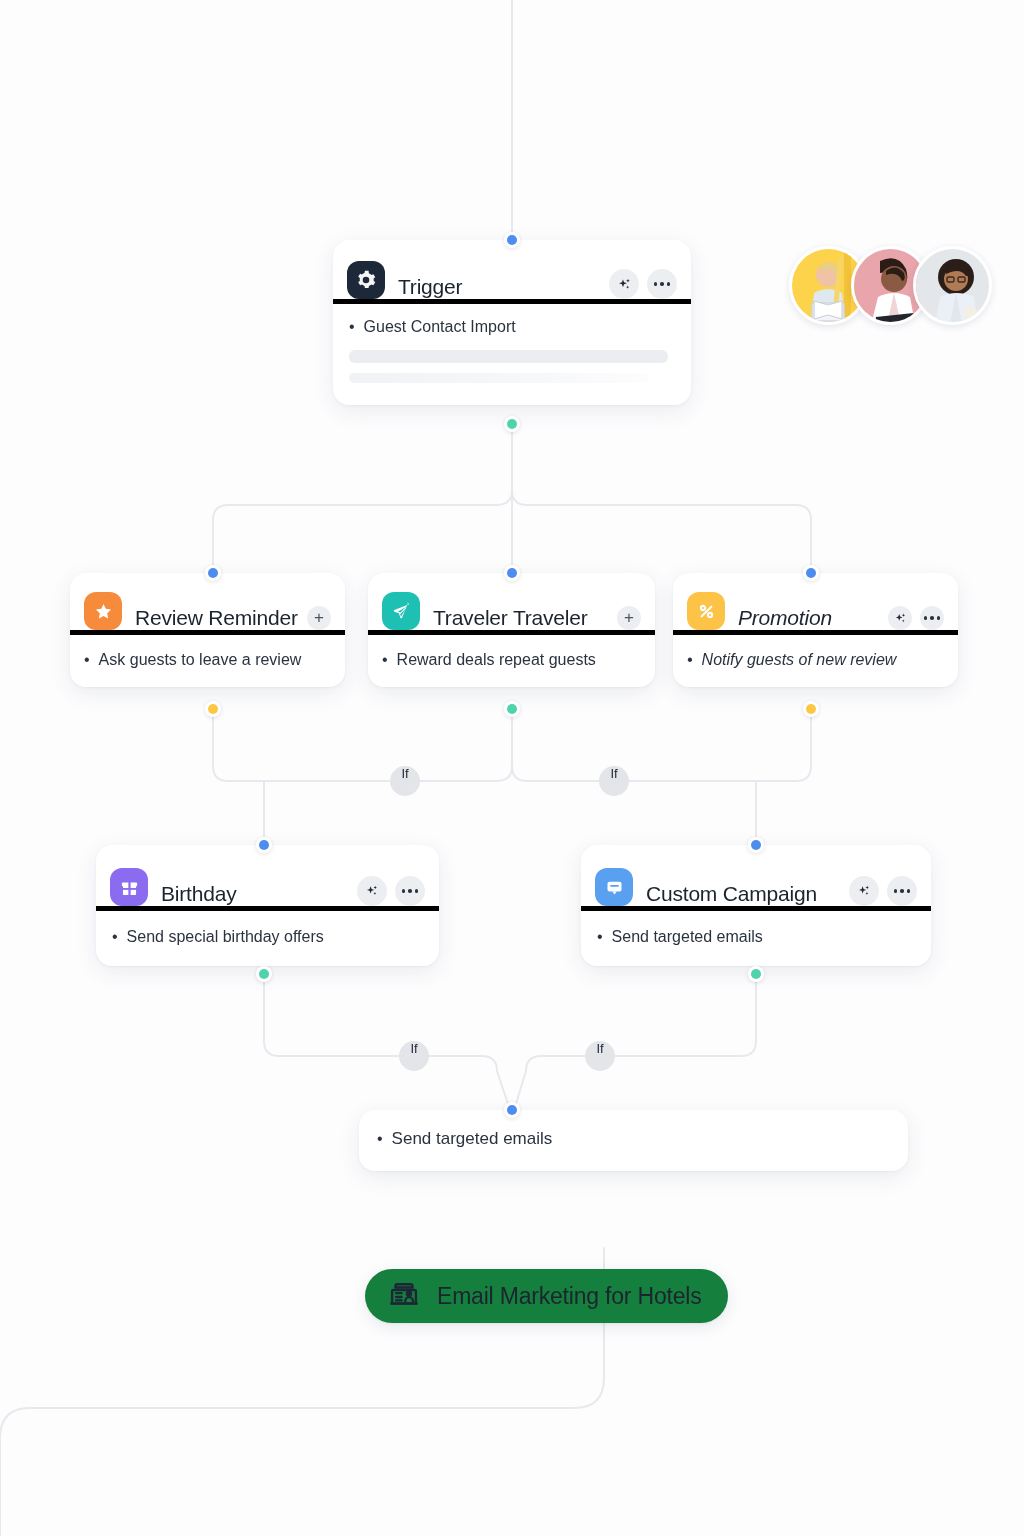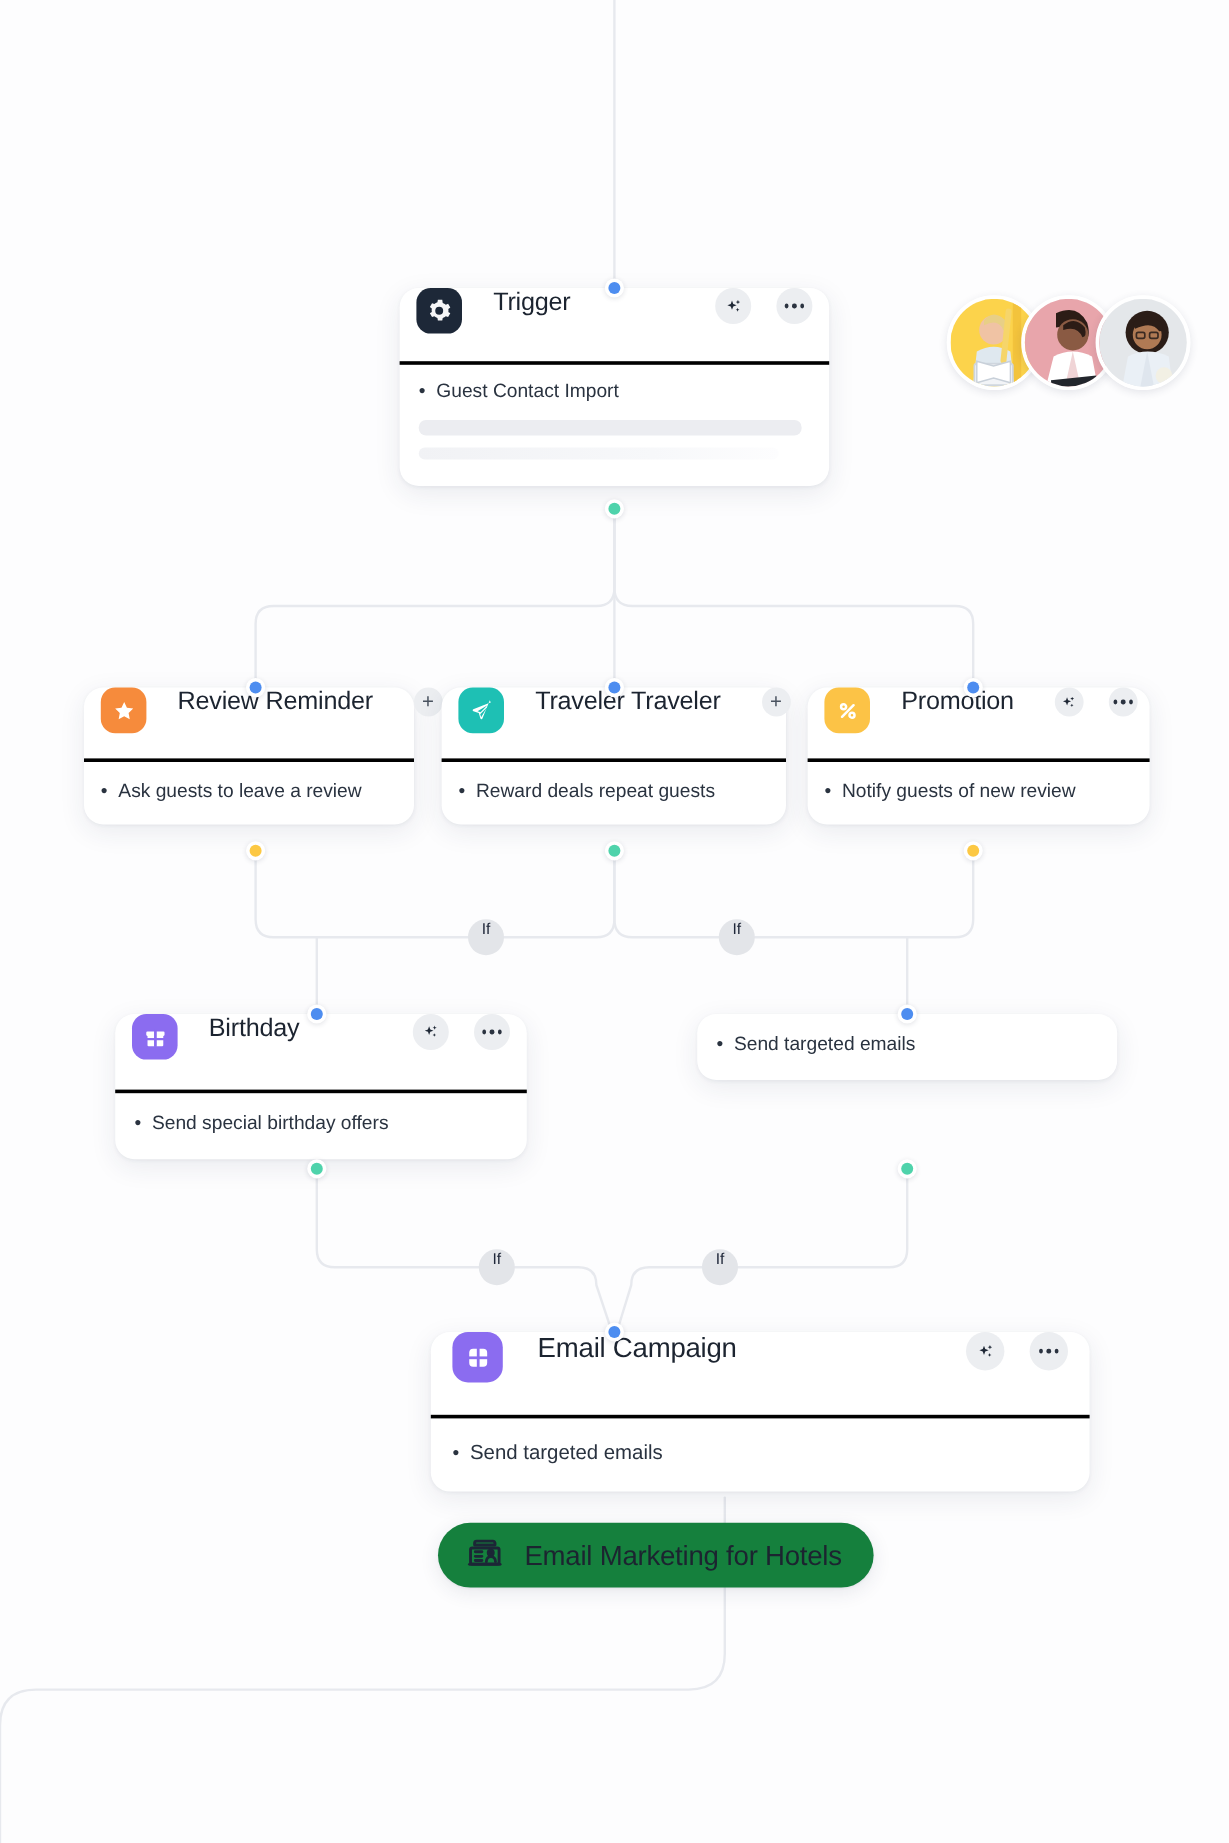--- a/index.html
+++ b/index.html
@@ -22,25 +22,24 @@
   .wire { fill: none; stroke: #e7e9ee; stroke-width: 2; stroke-linecap: round; }
 
   
   .card {
     position: absolute;
     background: #ffffff;
     border-radius: 16px;
     box-shadow: 0 6px 22px rgba(40,50,80,.085), 0 1px 3px rgba(40,50,80,.05);
   }
   .card-head {
-    display: flex; align-items: flex-start;
+    display: flex; align-items: flex-end;
     padding: 0 14px;
     height: 64px;
-    border-bottom: 3px solid #000000;
-    gap: 13px;
+    border-bottom: 5px solid #000000;
   }
   .card-title {
     font-size: 21px;
     color: #1c2430;
     letter-spacing: -.2px;
     margin-left: 13px;
     white-space: nowrap;
   }
   .spacer { flex: 1 1 auto; }
   .card-body {
@@ -301,21 +300,21 @@
       </div>
     </div>
     <div class="port blue" style="left:136px; top:-8px;">
         <b></b>
       </div>
     <div class="port green" style="left:136px; top:128px;">
         <b></b>
       </div>
   </div>
 
-  <div class="card" style="left:673px; top:573px; width:285px;">
+  <div class="card" style="left:673px; top:573px; width:285px;font-style:italic;">
     <div class="card-head" style="height:62px;">
       <span class="app-icon" style="background:#fcc346;">
         <svg width="21" height="21" viewBox="0 0 24 24" fill="none" stroke="#fff" stroke-width="2.4" stroke-linecap="round">
           <line x1="6.5" y1="17.5" x2="17.5" y2="6.5"></line>
           <circle cx="8" cy="8" r="2.4"></circle>
           <circle cx="16" cy="16" r="2.4"></circle>
         </svg>
       </span>
       <span class="card-title">Promotion</span>
       <span class="spacer"></span>
@@ -390,67 +389,67 @@
     </div>
     <div class="port blue" style="left:160px; top:-8px;">
         <b></b>
       </div>
     <div class="port green" style="left:160px; top:121px;">
         <b></b>
       </div>
   </div>
 
   <div class="card" style="left:581px; top:845px; width:350px;">
-    <div class="card-body" style="padding:17px 16px 20px 16px;">
-      <div class="bullet-row">
-        <span class="dot-char">•</span>
-        <span>Send targeted emails</span>
-      </div>
-    </div>
-    <div class="port blue" style="left:167px; top:-8px;">
-        <b></b>
-      </div>
-    <div class="port green" style="left:167px; top:121px;">
-        <b></b>
-      </div>
-  </div>
-
-  <div class="if-chip" style="left:399px; top:1041px;">
-    <span>If</span>
-  </div>
-  <div class="if-chip" style="left:585px; top:1041px;">
-    <span>If</span>
-  </div>
-
-  <div class="card" style="left:359px; top:1110px; width:549px;">
-    <div class="card-head" style="height:72px; padding:0 18px;">
-      <span class="app-icon" style="background:#8b6cf0; width:42px; height:42px; border-radius:13px;">
-        <svg width="23" height="23" viewBox="0 0 24 24" fill="#fff">
-          <rect x="4.2" y="4.2" width="15.6" height="15.6" rx="3.4"></rect>
-          <rect x="10.8" y="3" width="2.4" height="18" fill="#8b6cf0"></rect>
-          <rect x="3" y="10.8" width="18" height="2.4" fill="#8b6cf0"></rect>
-        </svg>
-      </span>
-      <span class="card-title" style="font-size:23px; margin-left:16px;">Email Campaign</span>
-      <span class="spacer"></span>
-      <button class="round-btn" style="width:32px;height:32px;">
-        <svg width="15" height="15" viewBox="0 0 20 20" fill="#1f2836">
+    <div class="card-head" style="height:66px;">
+      <span class="app-icon" style="background:#5aa0f0;">
+        <svg width="21" height="21" viewBox="0 0 24 24" fill="#fff">
+          <rect x="4" y="5.4" width="16" height="11.2" rx="2.4"></rect>
+          <path d="M9.6 16.6h4.8l-2.4 3.4Z"></path>
+          <rect x="7" y="9" width="10" height="2.1" rx="1" fill="#5aa0f0"></rect>
+        </svg>
+      </span>
+      <span class="card-title">Custom Campaign</span>
+      <span class="spacer"></span>
+      <button class="round-btn">
+        <svg width="14" height="14" viewBox="0 0 20 20" fill="#1f2836">
           <path d="M8 3.2 9.4 7 13.2 8.4 9.4 9.8 8 13.6 6.6 9.8 2.8 8.4 6.6 7Z"></path>
           <path d="M14.6 2.4 15.3 4.2 17.1 4.9 15.3 5.6 14.6 7.4 13.9 5.6 12.1 4.9 13.9 4.2Z"></path>
           <path d="M14.2 11.4 14.8 12.9 16.3 13.5 14.8 14.1 14.2 15.6 13.6 14.1 12.1 13.5 13.6 12.9Z"></path>
         </svg>
       </button>
-      <button class="round-btn" style="width:32px;height:32px;">
+      <button class="round-btn">
         <span class="dots-glyph">
             <i></i>
             <i></i>
             <i></i>
           </span>
       </button>
     </div>
+    <div class="card-body" style="padding:17px 16px 20px 16px;">
+      <div class="bullet-row">
+        <span class="dot-char">•</span>
+        <span>Send targeted emails</span>
+      </div>
+    </div>
+    <div class="port blue" style="left:167px; top:-8px;">
+        <b></b>
+      </div>
+    <div class="port green" style="left:167px; top:121px;">
+        <b></b>
+      </div>
+  </div>
+
+  <div class="if-chip" style="left:399px; top:1041px;">
+    <span>If</span>
+  </div>
+  <div class="if-chip" style="left:585px; top:1041px;">
+    <span>If</span>
+  </div>
+
+  <div class="card" style="left:359px; top:1110px; width:549px;">
     <div class="card-body" style="padding:19px 18px 22px 18px;">
       <div class="bullet-row" style="font-size:17px;">
         <span class="dot-char">•</span>
         <span>Send targeted emails</span>
       </div>
     </div>
     <div class="port blue" style="left:145px; top:-8px;">
         <b></b>
       </div>
   </div>

